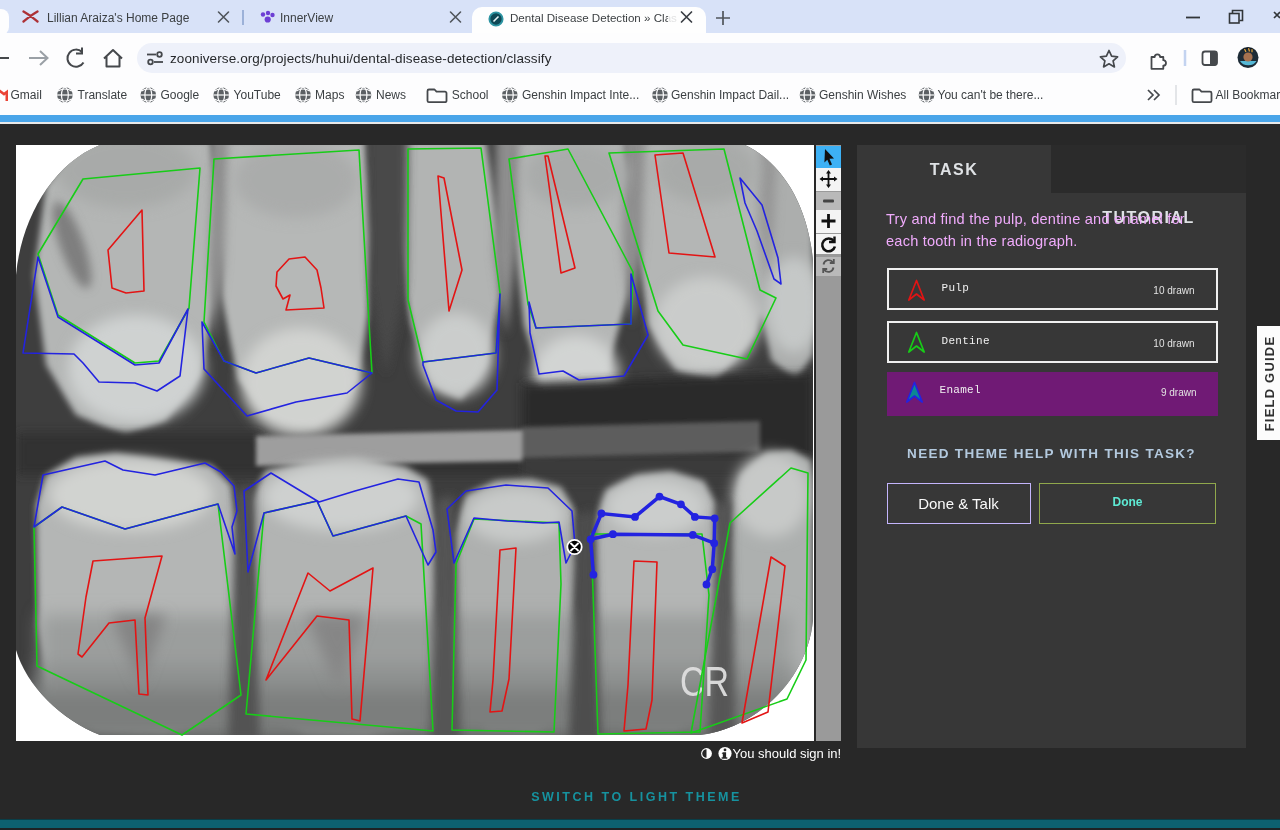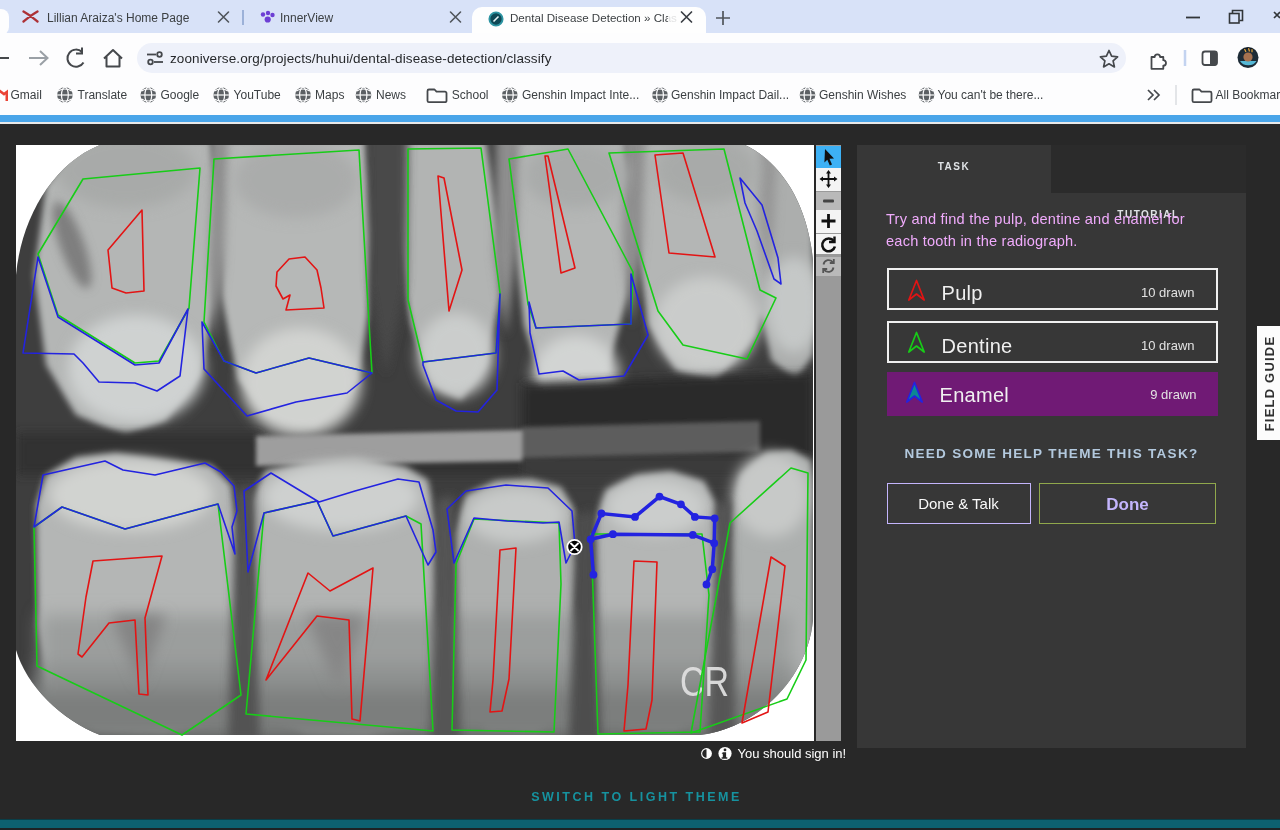--- a/index.html
+++ b/index.html
@@ -20,32 +20,32 @@
   
   #content { position:absolute; left:0; top:123.5px; width:1280px; height:706.5px; background:#282828; }
   #xraywrap { position:absolute; left:16px; top:21.5px; width:798px; height:596px; background:#fff;border-radius:20px; }
   #imgbar { position:absolute; left:815.5px; top:21.5px; width:25.5px; height:596px; background:#9a9a9a; }
   .ibtn { position:absolute; left:0.5px; width:25px; height:22px; background:#f4f4f4; color:#111; text-align:center; line-height:22px; font-size:15px; font-weight:bold; }
   .ibtn.dis { background:#b9b9b9; color:#555; }
 
   
   #panel { position:absolute; left:857px; top:21.5px; width:389px; height:603px; background:#373737; }
   #tuttab { position:absolute; left:194px; top:0; width:195px; height:48px; background:#2b2b2b; }
-  .headtxt { font-size:10px; font-weight:bold; color:#dfe2e5; letter-spacing:1.5px; }
+  .headtxt { font-size:16px; font-weight:bold; color:#dfe2e5; letter-spacing:1.5px; }
   #ptext { position:absolute; left:29px; top:64px; width:320px; font-size:14.6px; line-height:21.5px; color:#f0abfc; letter-spacing:0.2px; }
   .tbtn { position:absolute; left:29.5px; width:331px; height:42px; border:2px solid #f0f0f0; background:transparent; }
-  .tbtn .lbl { position:absolute; left:53px; top:12px; font-size:20px; color:#f0f0f0; letter-spacing:0.3px;}
-  .tbtn .cnt { position:absolute; right:21px; top:15px; font-size:13px; color:#e2e2e2; }
+  .tbtn .lbl { position:absolute; left:53px; top:12px; font-size:11px; color:#f0f0f0; letter-spacing:0.3px;font-family:Liberation Mono, monospace;}
+  .tbtn .cnt { position:absolute; right:21px; top:15px; font-size:10px; color:#e2e2e2; }
   .tbtn svg { position:absolute; left:18px; top:8.5px; }
   #enamel { border:none; background:#701a75; height:44px; }
   #helptxt { position:absolute; left:0; width:389px; top:301px; text-align:center; font-size:13.5px; font-weight:bold; color:#b3c9de; letter-spacing:1.3px; }
   #dtalk { position:absolute; left:29.5px; top:338px; width:144px; height:41px; border:1px solid #c4b5fd; }
   #dtalk span { position:absolute; width:100%; text-align:center; top:11px; font-size:15px; color:#fafafa; }
   #done { position:absolute; left:182px; top:338px; width:177px; height:41px; border:1px solid #90a84c; }
-  #done span { position:absolute; width:100%; text-align:center; top:11px; font-size:17px; font-weight:bold; color:#c4b5fd; }
+  #done span { position:absolute; width:100%; text-align:center; top:11px; font-size:12px; font-weight:bold; color:#5eead4; }
 
   #fieldguide { position:absolute; left:1257px; top:202.5px; width:23px; height:114px; background:#fcfcfc; }
   #fieldguide span { position:absolute; left:-43px; top:50px; width:110px; transform:rotate(-90deg); transform-origin:center; font-size:13px; font-weight:bold; color:#2f2f2f; letter-spacing:1.2px; text-align:center; }
 
   #signin { position:absolute; left:699.5px; top:622px; height:17px; color:#fff; font-size:13px; }
   #switchtheme { position:absolute; left:0; top:666.5px; width:1266px; text-align:center; color:#16929f; font-size:12.5px; font-weight:bold; letter-spacing:2.5px;padding-left:7px; }
 
   #bottombar { position:absolute; left:0; top:818.5px; width:1280px; height:9px; background:#0d6170; border-top:1px solid #093f49; box-sizing:border-box; }
   #bottomdark { position:absolute; left:0; top:827.5px; width:1280px; height:2.5px; background:#1e2224; }
 </style>
@@ -367,37 +367,37 @@
         <span class="cnt">10 drawn</span>
       </div>
       <div class="tbtn" id="enamel" style="top:227px;">
         <svg width="19" height="23" viewBox="0 0 19 23">
           <path d="M9.5 1.5 L17.2 21 L9.5 15 L1.8 21 Z" fill="#0b8893" stroke="#2323e0" stroke-width="1.7" stroke-linejoin="round"></path>
         </svg>
         <span class="lbl">Enamel</span>
         <span class="cnt">9 drawn</span>
       </div>
 
-      <div id="helptxt">NEED SOME HELP THEME THIS TASK?</div>
+      <div id="helptxt">NEED THEME HELP WITH THIS TASK?</div>
       <div id="dtalk">
         <span>Done &amp; Talk</span>
       </div>
       <div id="done">
         <span>Done</span>
       </div>
     </div>
 
     <div id="fieldguide">
       <span>FIELD GUIDE</span>
     </div>
 
     <div id="signin"><svg width="33" height="15" viewBox="0 0 33 15" style="vertical-align:-3px">
         <circle cx="6.5" cy="7.5" r="5.4" fill="#fff"></circle>
         <path d="M6.5 3.2 A4.3 4.3 0 0 0 6.5 11.8 Z" fill="#262626"></path>
         <circle cx="25" cy="7.5" r="6.6" fill="#fff"></circle>
         <circle cx="25" cy="3.9" r="1.4" fill="#262626"></circle>
         <path d="M22.8 6.3 h3.3 v5 h1.2 v1.4 h-5.7 v-1.4 h1.2 v-3.6 h-1.2 Z" fill="#262626"></path>
-      </svg><span style="margin-left:5px;">You should sign in!</span></div>
+      </svg><span style="">You should sign in!</span></div>
     <div id="switchtheme">SWITCH TO LIGHT THEME</div>
   </div>
 
   <div id="bottombar"></div>
   <div id="bottomdark"></div>
 
 </body></html>

